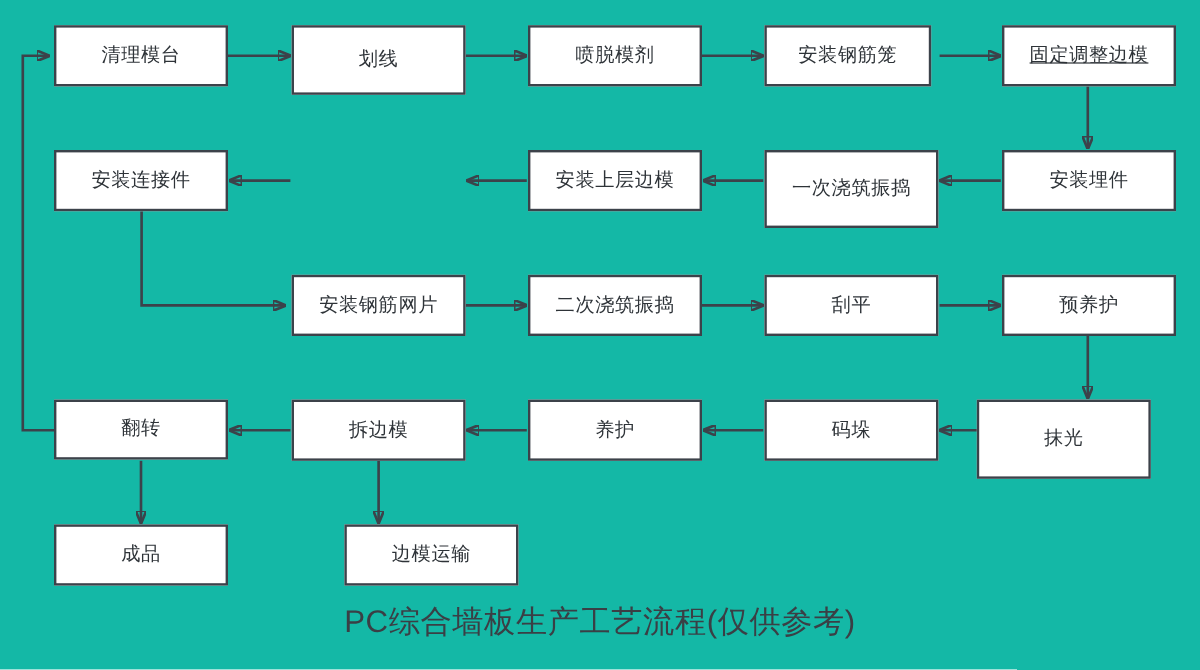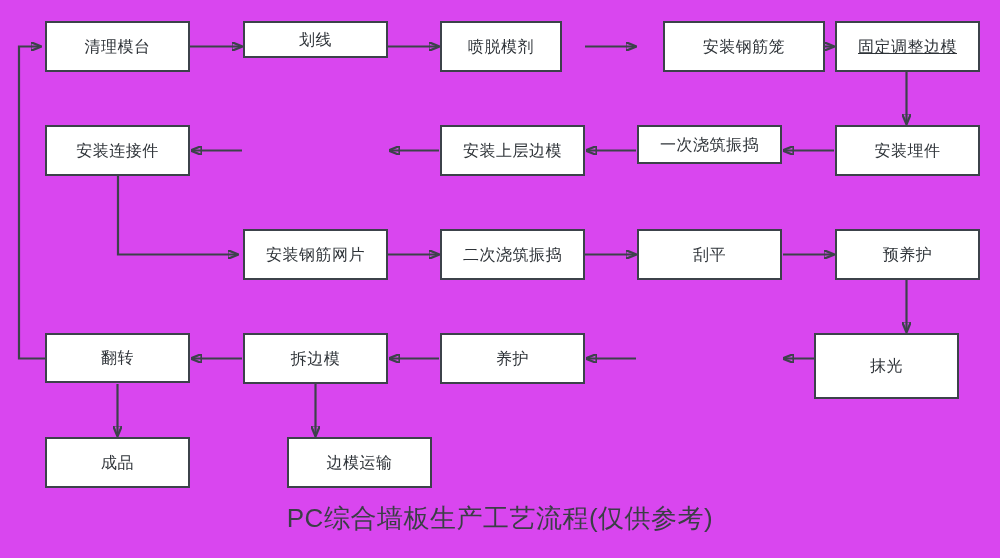--- a/index.html
+++ b/index.html
@@ -9,21 +9,21 @@
     background: #ffffff;
   }
   body {
     font-family: "Liberation Sans", "DejaVu Sans", sans-serif;
     -webkit-font-smoothing: antialiased;
   }
   #canvas {
     position: relative;
     width: 1000px;
     height: 558px;
-    background: #d946ef;
+    background: #14b8a6;
     overflow: hidden;
   }
   .node {
     position: absolute;
     box-sizing: border-box;
     border: 2px solid #3c424a;
     background: #ffffff;
     display: flex;
     align-items: center;
     justify-content: center;
@@ -102,40 +102,40 @@
 
     <path d="M45,358.5 L19,358.5 L19,46.5 L41,46.5" marker-end="url(#ah)"></path>
 
     <line x1="117.5" y1="384" x2="117.5" y2="436" marker-end="url(#ah)"></line>
     <line x1="315.5" y1="384" x2="315.5" y2="436" marker-end="url(#ah)"></line>
   </svg>
 
   <div class="node" style="left:45px;  top:21px;  width:145px; height:51px;">
     <span class="node-label">清理模台</span>
   </div>
-  <div class="node" style="left:243px; top:21px;  width:145px; height:37px;">
+  <div class="node" style="left:243px; top:21px;  width:145px; height:58px;">
     <span class="node-label">划线</span>
   </div>
-  <div class="node" style="left:440px; top:21px;  width:122px; height:51px;">
+  <div class="node" style="left:440px; top:21px;  width:145px; height:51px;font-family:Liberation Mono, monospace;">
     <span class="node-label">喷脱模剂</span>
   </div>
-  <div class="node" style="left:637px; top:21px;  width:162px; height:51px;margin-left:26px;">
+  <div class="node" style="left:637px; top:21px;  width:139px; height:51px;">
     <span class="node-label">安装钢筋笼</span>
   </div>
   <div class="node" style="left:835px; top:21px;  width:145px; height:51px;text-decoration:underline;">
     <span class="node-label">固定调整边模</span>
   </div>
 
   <div class="node" style="left:45px;  top:125px; width:145px; height:51px;">
     <span class="node-label">安装连接件</span>
   </div>
   <div class="node" style="left:440px; top:125px; width:145px; height:51px;">
     <span class="node-label">安装上层边模</span>
   </div>
-  <div class="node" style="left:637px; top:125px; width:145px; height:39px;">
+  <div class="node" style="left:637px; top:125px; width:145px; height:65px;">
     <span class="node-label">一次浇筑振捣</span>
   </div>
   <div class="node" style="left:835px; top:125px; width:145px; height:51px;">
     <span class="node-label">安装埋件</span>
   </div>
 
   <div class="node" style="left:243px; top:229px; width:145px; height:51px;">
     <span class="node-label">安装钢筋网片</span>
   </div>
   <div class="node" style="left:440px; top:229px; width:145px; height:51px;">
@@ -150,20 +150,23 @@
 
   <div class="node" style="left:45px;  top:333px; width:145px; height:50px;">
     <span class="node-label">翻转</span>
   </div>
   <div class="node" style="left:243px; top:333px; width:145px; height:51px;">
     <span class="node-label">拆边模</span>
   </div>
   <div class="node" style="left:440px; top:333px; width:145px; height:51px;">
     <span class="node-label">养护</span>
   </div>
+  <div class="node" style="left:637px; top:333px; width:145px; height:51px;">
+    <span class="node-label">码垛</span>
+  </div>
   <div class="node" style="left:814px; top:333px; width:145px; height:66px;">
     <span class="node-label">抹光</span>
   </div>
 
   <div class="node" style="left:45px;  top:437px; width:145px; height:51px;">
     <span class="node-label">成品</span>
   </div>
   <div class="node" style="left:243px; top:437px; width:145px; height:51px;margin-left:44px;">
     <span class="node-label">边模运输</span>
   </div>

